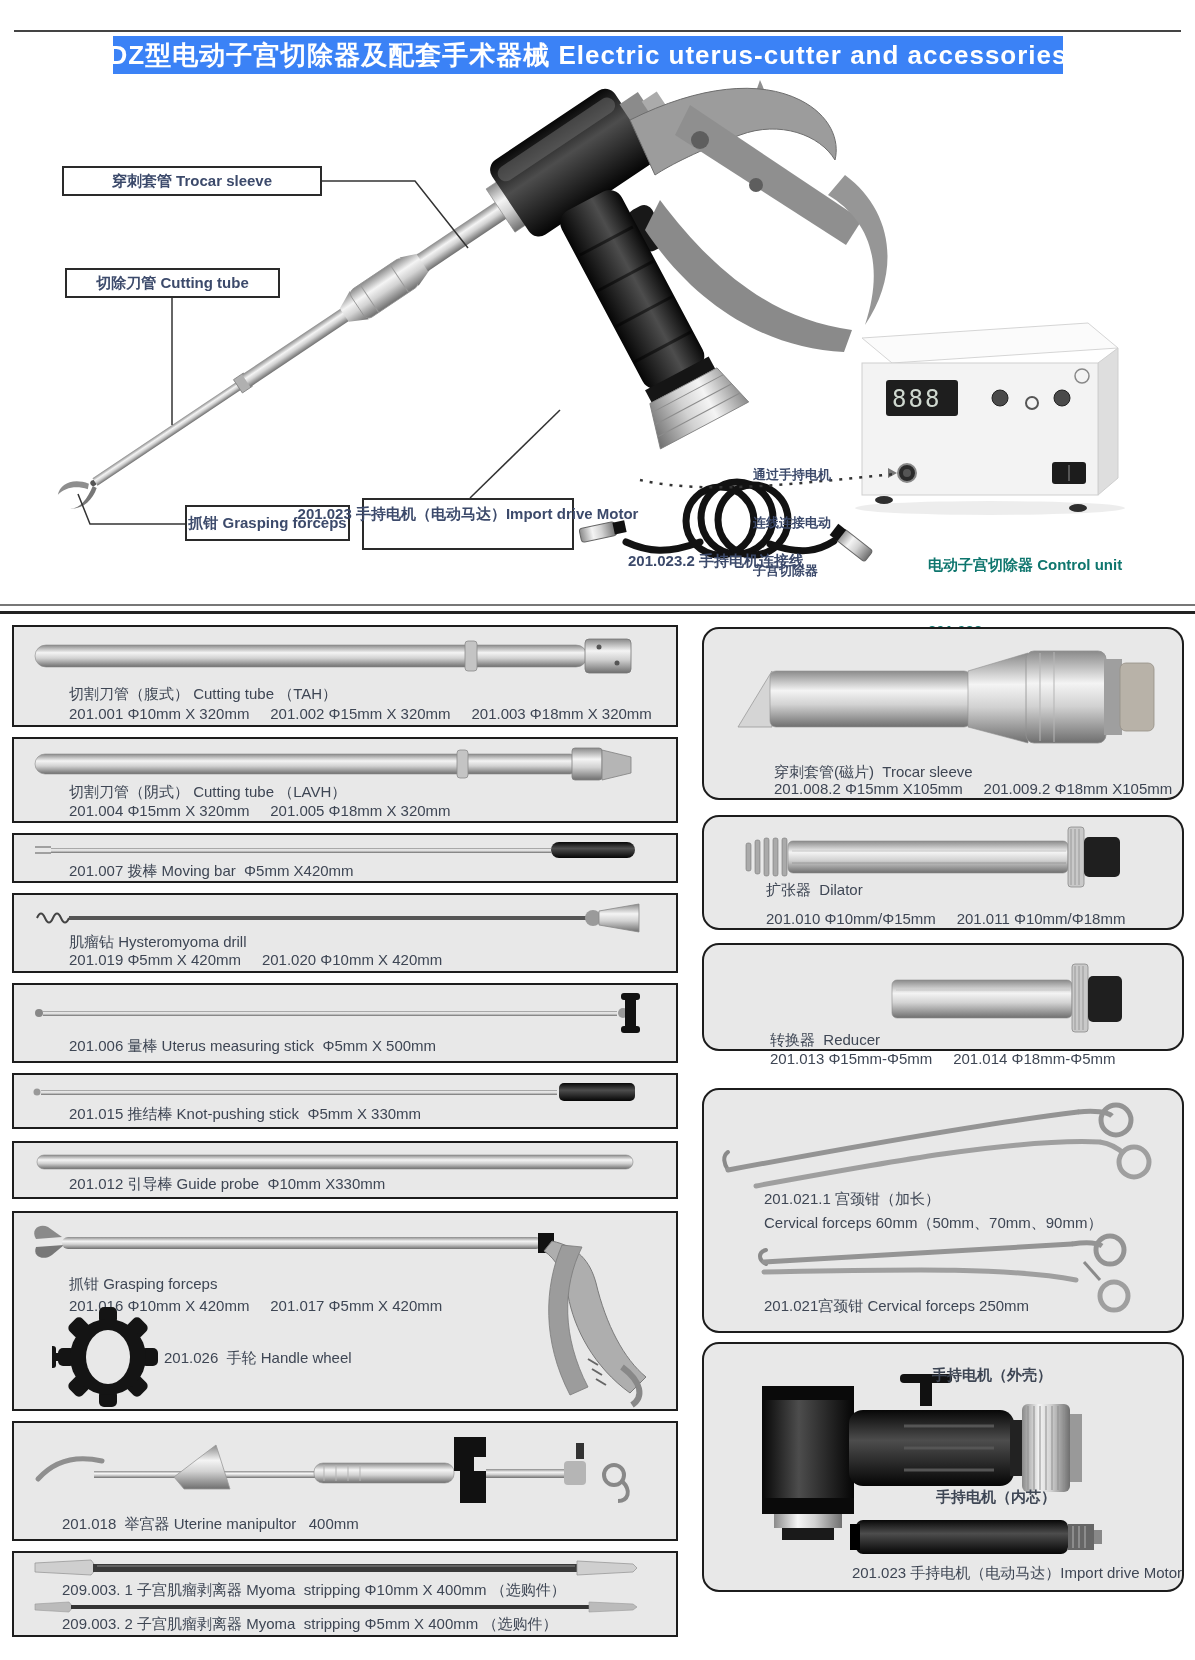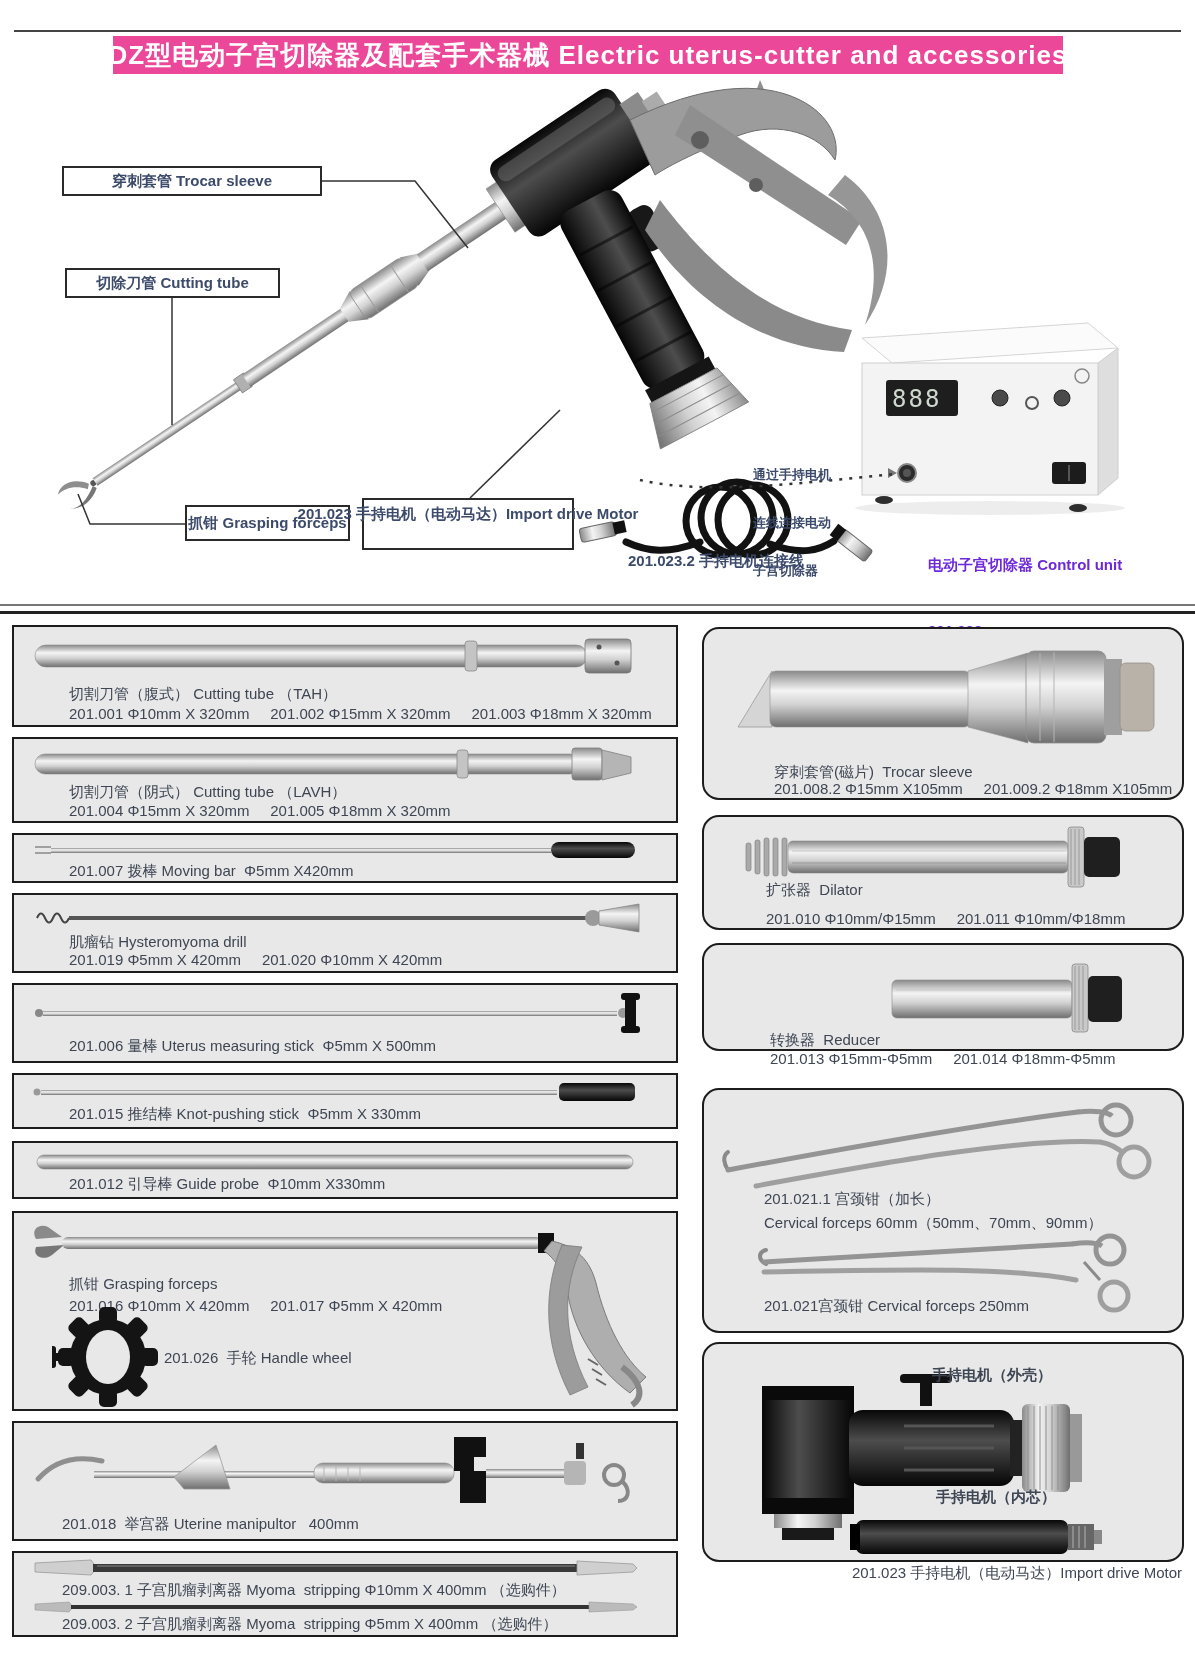--- a/index.html
+++ b/index.html
@@ -4,31 +4,31 @@
 <style>
   html,body{margin:0;padding:0;}
   body{
     width:1195px;height:1660px;position:relative;background:#fff;
     font-family:"Liberation Sans", sans-serif;overflow:hidden;
     color:#3d4656;
   }
   .rule{position:absolute;background:#444;}
   .titlebar{
     position:absolute;left:113px;top:36px;width:950px;height:38px;
-    background:#ec4899;color:#fff;display:flex;align-items:center;justify-content:center;
+    background:#3b82f6;color:#fff;display:flex;align-items:center;justify-content:center;
     font-size:26px;font-weight:bold;letter-spacing:1px;white-space:pre;
   }
   .callout{
     position:absolute;border:2px solid #2a2a2a;background:#fff;color:#3c4a6b;
     display:flex;align-items:center;justify-content:center;
     font-size:15px;font-weight:bold;white-space:pre;box-sizing:border-box;
   }
   .callout.two{align-items:flex-start;justify-content:center;padding:4px 8px;line-height:20px;}
   .hero-note{position:absolute;left:753px;top:435px;font-size:13px;font-weight:bold;color:#3c4a6b;line-height:16px;white-space:pre;}
-  .ctrl-label{position:absolute;left:928px;top:510px;font-size:15px;font-weight:bold;color:#6d28d9;line-height:22px;white-space:pre;}
+  .ctrl-label{position:absolute;left:928px;top:510px;font-size:15px;font-weight:bold;color:#0f766e;line-height:22px;white-space:pre;}
   .cable-label{position:absolute;left:628px;top:552px;font-size:15px;font-weight:bold;color:#3c4a6b;white-space:pre;}
   .ibox{position:absolute;border:2px solid #1c1c1c;background:#e8e8e8;box-sizing:border-box;}
   .ibox.l{left:12px;width:666px;}
   .ibox.r{left:702px;width:482px;border-radius:17px;}
   .t{position:absolute;font-size:15px;color:#3e4654;white-space:pre;line-height:18px;}
   .ill{position:absolute;}
   svg{display:block;}
 </style>
 </head>
 <body>
@@ -376,21 +376,21 @@
     <path d="M10,40 C120,34 240,26 318,22" stroke="#949494" stroke-width="5" fill="none" stroke-linecap="round"></path>
     <path d="M10,50 C130,48 250,44 322,58" stroke="#9f9f9f" stroke-width="5" fill="none" stroke-linecap="round"></path>
     <path d="M318,22 C332,20 342,20 348,24" stroke="#949494" stroke-width="5" fill="none"></path>
     <circle cx="356" cy="28" r="14" stroke="#949494" stroke-width="5" fill="none"></circle>
     <circle cx="360" cy="74" r="14" stroke="#9f9f9f" stroke-width="5" fill="none"></circle>
     <path d="M330,40 L346,58" stroke="#8a8a8a" stroke-width="3"></path>
   </svg>
   <div class="t" style="left:60px;top:207px">201.021宫颈钳 Cervical forceps 250mm</div>
 </div>
 
-<div class="ibox r" style="top:1342px;height:220px">
+<div class="ibox r" style="top:1342px;height:250px">
   <svg class="ill" style="left:0;top:0" width="478" height="246" viewBox="0 0 478 246">
     <rect x="196" y="30" width="52" height="9" rx="4" fill="#111"></rect>
     <rect x="216" y="38" width="12" height="24" fill="#111"></rect>
     <rect x="58" y="42" width="92" height="128" rx="10" fill="url(#gDH)"></rect>
     <rect x="58" y="42" width="92" height="14" fill="#0a0a0a"></rect>
     <rect x="58" y="154" width="92" height="16" fill="#0a0a0a"></rect>
     <rect x="70" y="170" width="68" height="14" fill="url(#gMH)"></rect>
     <rect x="78" y="184" width="52" height="12" fill="#1a1a1a"></rect>
     <rect x="145" y="66" width="165" height="76" rx="14" fill="url(#gD)"></rect>
     <line x1="200" y1="82" x2="290" y2="82" stroke="#555" stroke-width="3"></line>

